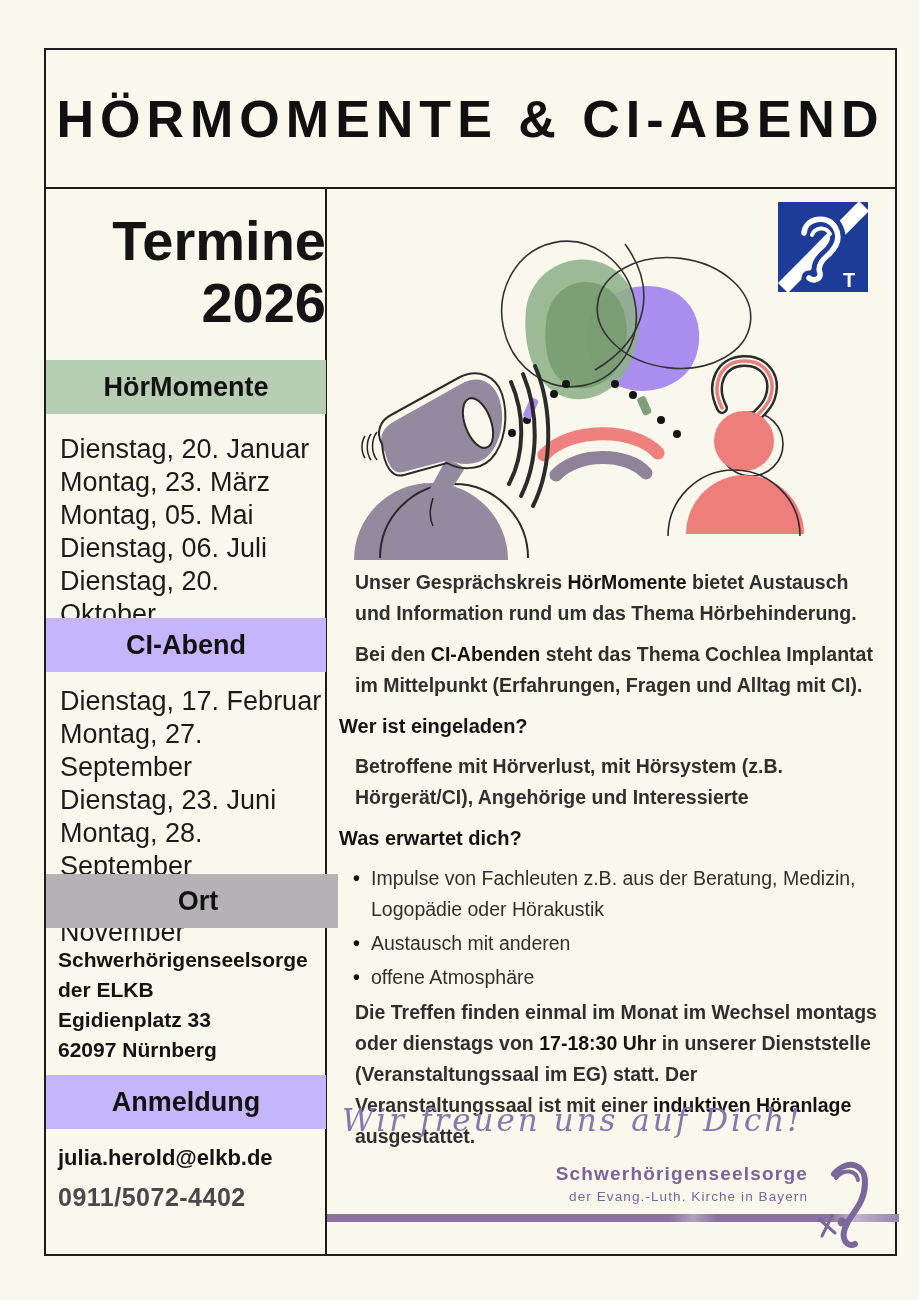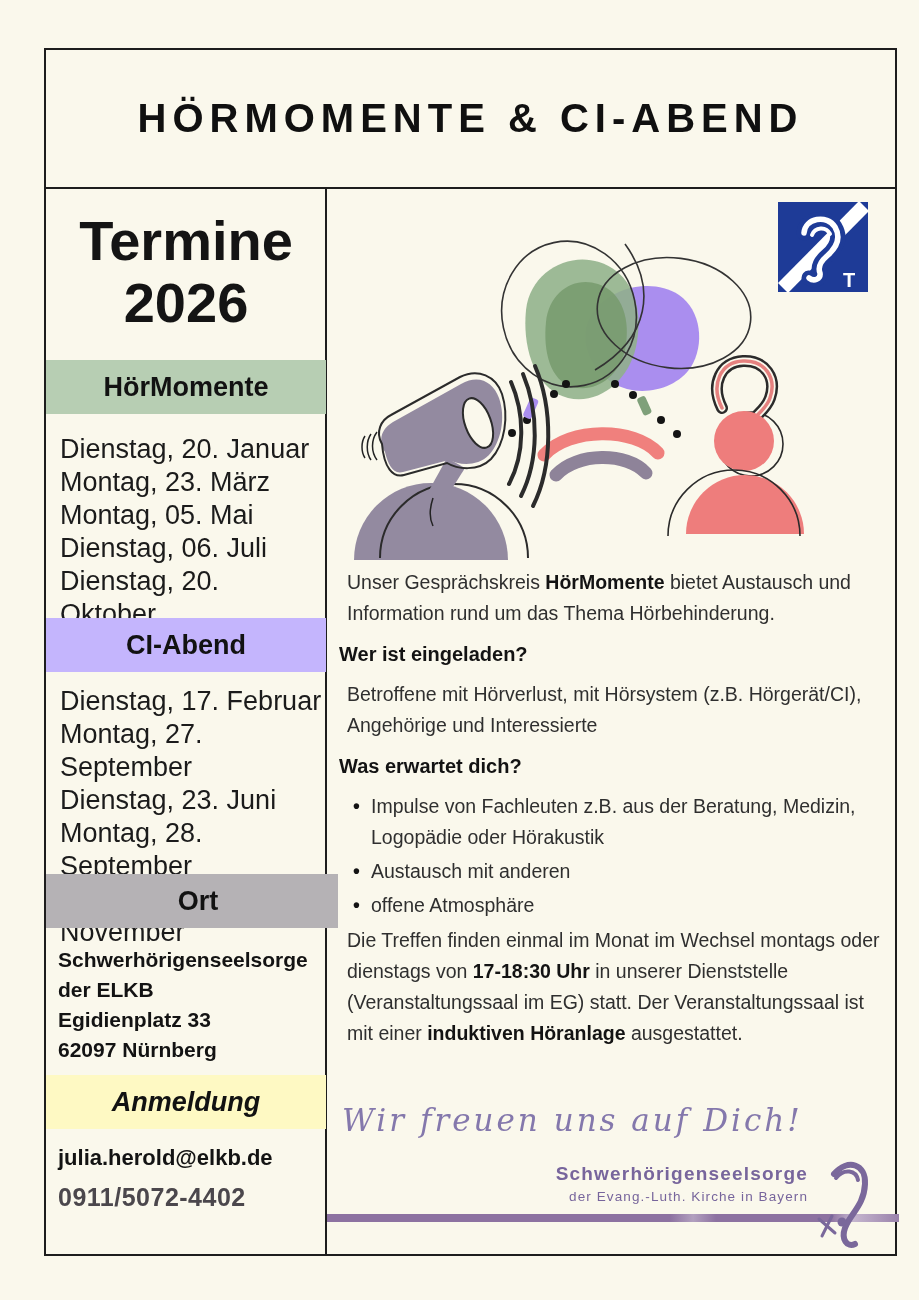--- a/index.html
+++ b/index.html
@@ -2,44 +2,44 @@
 <html><head>
 <meta charset="utf-8">
 <style>
   html,body{margin:0;padding:0;background:#faf8ec;}
   .page{position:relative;width:919px;height:1300px;background:#faf8ec;
         font-family:"Liberation Sans",sans-serif;overflow:hidden;color:#1c1c1c;}
   .frame{position:absolute;left:44px;top:48px;width:853px;height:1208px;
          border:2px solid #1d1d1d;box-sizing:border-box;}
   .title-box{position:absolute;left:0;top:0;width:100%;height:139px;box-sizing:border-box;
          border-bottom:2px solid #1d1d1d;display:flex;align-items:center;justify-content:center;}
-  .title-box h1{margin:0;font-size:40px;font-weight:bold;letter-spacing:6px;color:#101010;white-space:nowrap;}
+  .title-box h1{margin:0;font-size:52px;font-weight:bold;letter-spacing:6px;color:#101010;white-space:nowrap;}
   .vdivider{position:absolute;left:279px;top:139px;width:2px;height:1065px;background:#1d1d1d;}
 
   
-  .termine{position:absolute;left:0;top:160px;width:280px;text-align:center;
+  .termine{position:absolute;left:0;top:160px;width:280px;text-align:right;
            font-size:56px;line-height:62px;font-weight:bold;color:#141414;}
   .bar{position:absolute;left:0;width:280px;height:54px;display:flex;align-items:center;
        justify-content:center;font-size:27px;font-weight:bold;color:#121212;}
   .bar-green{top:310px;background:#b7ceb3;}
   .bar-purple{top:568px;background:#c4b5fd;}
   .bar-gray{top:824px;background:#b5b2b5;padding-left:12px;}
-  .bar-pink{top:1025px;background:#fef9c3;font-style:italic;}
+  .bar-pink{top:1025px;background:#c4b5fd;}
   .dates{position:absolute;left:14px;width:262px;font-size:27px;line-height:33px;color:#1b1b1b;}
   .dates-1{top:383px;}
   .dates-2{top:635px;}
   .address{position:absolute;left:12px;top:895px;width:266px;font-size:21px;line-height:30px;
            font-weight:bold;color:#131313;}
   .email{position:absolute;left:12px;top:1095px;font-size:22px;font-weight:bold;color:#131313;}
   .phone{position:absolute;left:12px;top:1133px;font-size:25px;font-weight:bold;color:#4b474c;letter-spacing:.5px;}
 
   
   .illustration{position:absolute;left:281px;top:142px;width:572px;height:372px;}
   .rtext{position:absolute;left:293px;top:517px;width:556px;font-size:19.5px;line-height:31px;color:#2f2f2f;}
-  .rtext p{margin:0 8px 10px;}
+  .rtext p{margin:0 16px 10px;font-weight:bold;}
   .rtext h3{margin:7px 0 9px;font-size:20px;color:#131313;}
   .rtext b{color:#131313;}
   .rtext ul{list-style:none;margin:8px 0 4px;padding:0 0 0 14px;}
   .rtext li{margin-bottom:3px;padding-left:18px;position:relative;}
   .rtext li::before{content:"\2022";position:absolute;left:0;font-weight:bold;color:#131313;}
   .script{position:absolute;left:296px;top:1052px;font-family:"DejaVu Serif",serif;font-style:italic;
           font-size:31px;letter-spacing:3px;color:#8478ac;white-space:nowrap;}
   .footer-bar{position:absolute;left:281px;top:1164px;width:572px;height:8px;
       background:linear-gradient(90deg,#8d72a1 0%,#8d72a1 60%,#b2a0bf 64%,#8d72a1 68%,
                  #8d72a1 88%,#c5b6cf 92%,#9a82ab 100%);}
@@ -157,20 +157,21 @@
         <line x1="456" y1="96" x2="537" y2="14" stroke="#ffffff" stroke-width="14"></line>
         <path d="M477 41 C478 26 500 22 508 35 C515 47 508 57 500 64 C493 70 491 76 493 81 C494 87 487 90 482 86" fill="none" stroke="#1e3b97" stroke-width="15" stroke-linecap="round"></path>
         <path d="M477 41 C478 26 500 22 508 35 C515 47 508 57 500 64 C493 70 491 76 493 81 C494 87 487 90 482 86" fill="none" stroke="#ffffff" stroke-width="5.5" stroke-linecap="round"></path>
         <path d="M485 43 C488 35 499 34 503 42" fill="none" stroke="#ffffff" stroke-width="4" stroke-linecap="round"></path>
         <text x="516" y="95" font-size="20" font-weight="bold" fill="#ffffff">T</text>
       </g>
     </svg>
 
     <div class="rtext">
       <p><span>Unser Gesprächskreis </span><b>HörMomente</b><span> bietet Austausch und Information rund um das Thema Hörbehinderung.</span></p>
+      <p><span>Bei den </span><b>CI-Abenden</b><span> steht das Thema Cochlea Implantat im Mittelpunkt (Erfahrungen, Fragen und Alltag mit CI).</span></p>
       <h3>Wer ist eingeladen?</h3>
       <p>Betroffene mit Hörverlust, mit Hörsystem (z.B. Hörgerät/CI), Angehörige und Interessierte</p>
       <h3>Was erwartet dich?</h3>
       <ul>
         <li>Impulse von Fachleuten z.B. aus der Beratung, Medizin, Logopädie oder Hörakustik</li>
         <li>Austausch mit anderen</li>
         <li>offene Atmosphäre</li>
       </ul>
       <p><span>Die Treffen finden einmal im Monat im Wechsel montags oder dienstags von </span><b>17-18:30 Uhr</b><span> in unserer Dienststelle (Veranstaltungssaal im EG) statt. Der Veranstaltungssaal ist mit einer </span><b>induktiven Höranlage</b><span> ausgestattet.</span></p>
     </div>

